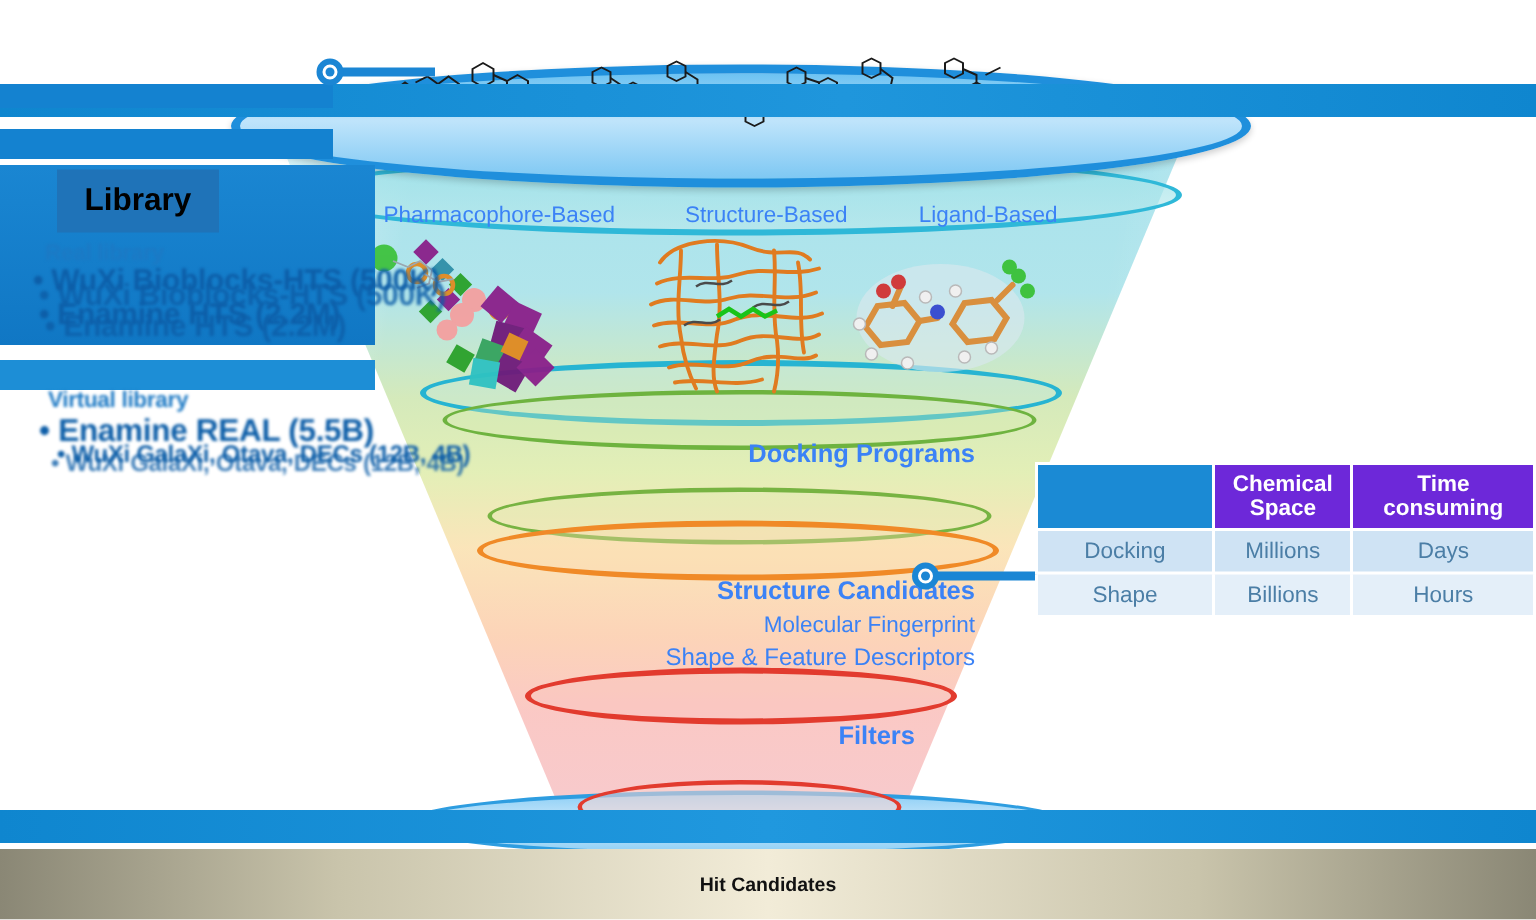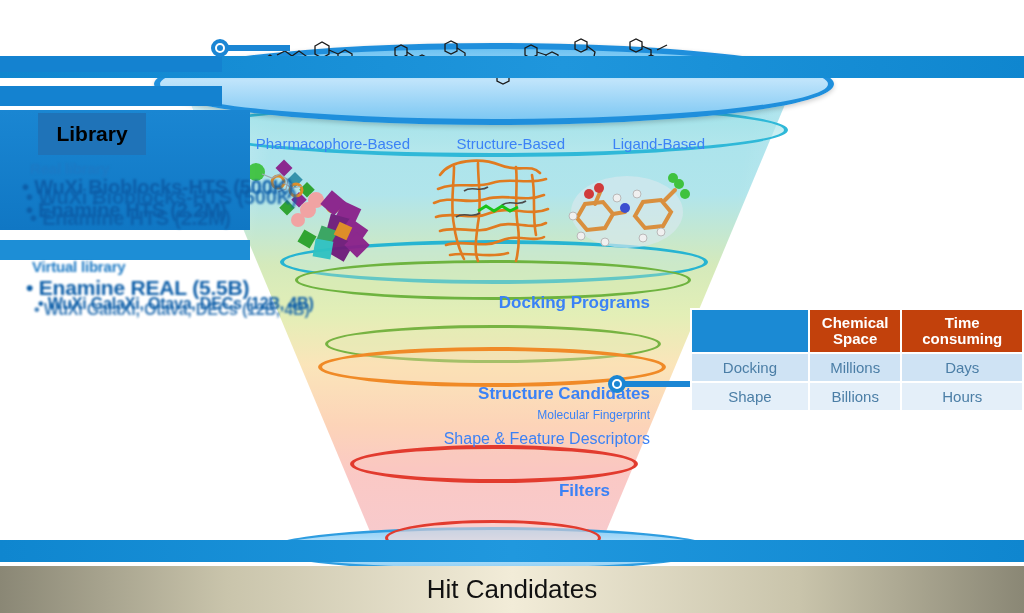--- a/index.html
+++ b/index.html
@@ -129,39 +129,39 @@
     border-radius:50%;background:#1b86d4;
   }
   .callout-line{position:absolute;height:6px;background:#1b86d4;}
 
   
   .tbl{position:absolute;left:690px;top:308px;width:334px;border-collapse:collapse;}
   .tbl td,.tbl th{
     border:2px solid #ffffff;text-align:center;font-size:15px;
     padding:5px 2px;color:#4b7ea6;font-weight:normal;
   }
-  .tbl thead th{background:#c2410c;color:#ffffff;font-weight:bold;line-height:1.05;}
+  .tbl thead th{background:#6d28d9;color:#ffffff;font-weight:bold;line-height:1.05;}
   .tbl thead th.blank{background:#1b8ad4;}
   .tbl tbody tr:nth-child(odd)  td{background:#cfe3f4;}
   .tbl tbody tr:nth-child(even) td{background:#e4eff9;}
   .tbl td.c0{width:116px;}
   .tbl td.c1{width:88px;}
   .tbl td.c2{width:118px;}
 
   
   .bottomblue{
     position:absolute;left:0;top:540px;width:1024px;height:22px;
     background:linear-gradient(90deg,#0f86cf 0%,#2098de 50%,#0f86cf 100%);
   }
   .hitbar{
     position:absolute;left:0;top:566px;width:1024px;height:47px;
     background:linear-gradient(90deg,#8a8775 0%,#c9c4ab 22%,#f2ecd8 50%,#c9c4ab 78%,#8a8775 100%);
     display:flex;align-items:center;justify-content:center;
   }
-  .hitbar span{font-size:26px;font-weight:normal;color:#111;}
+  .hitbar span{font-size:13px;font-weight:bold;color:#111;}
 
   
   .pharma-img{position:absolute;left:238px;top:158px;width:150px;height:105px;}
   .prot-img{position:absolute;left:420px;top:155px;width:150px;height:112px;}
   .lig-img{position:absolute;left:565px;top:160px;width:130px;height:100px;}
 </style>
 </head>
 <body>
 
 <div id="stage">
@@ -323,21 +323,21 @@
   <div class="blurtext bt-v2">• WuXi GalaXi, Otava, DECs (12B, 4B)</div>
   <div class="blurtext bt-v2b">• WuXi GalaXi, Otava, DECs (12B, 4B)</div>
 
   <div class="flabel" style="left:250px;top:135px;width:160px;font-size:15px;">Pharmacophore-Based</div>
   <div class="flabel" style="left:420px;top:135px;width:145px;font-size:15px;">Structure-Based</div>
   <div class="flabel" style="left:575px;top:135px;width:130px;font-size:15px;">Ligand-Based</div>
 
   <div class="flabel h" style="left:320px;top:293px;width:330px;font-size:17px;">Docking Programs</div>
 
   <div class="flabel h" style="left:320px;top:384px;width:330px;font-size:17px;">Structure Candidates</div>
-  <div class="flabel" style="left:320px;top:408px;width:330px;font-size:12px;">Molecular Fingerprint</div>
+  <div class="flabel" style="left:320px;top:408px;width:330px;font-size:15px;">Molecular Fingerprint</div>
   <div class="flabel" style="left:320px;top:430px;width:330px;font-size:16px;">Shape &amp; Feature Descriptors</div>
 
   <div class="flabel h" style="left:350px;top:481px;width:260px;font-size:17px;">Filters</div>
 
   <div class="callout-line" style="left:228px;top:45px;width:62px;"></div>
   <div class="callout-dot" style="left:211px;top:39px;"></div>
 
   <div class="callout-line" style="left:625px;top:381px;width:70px;"></div>
   <div class="callout-dot" style="left:608px;top:375px;"></div>
 

